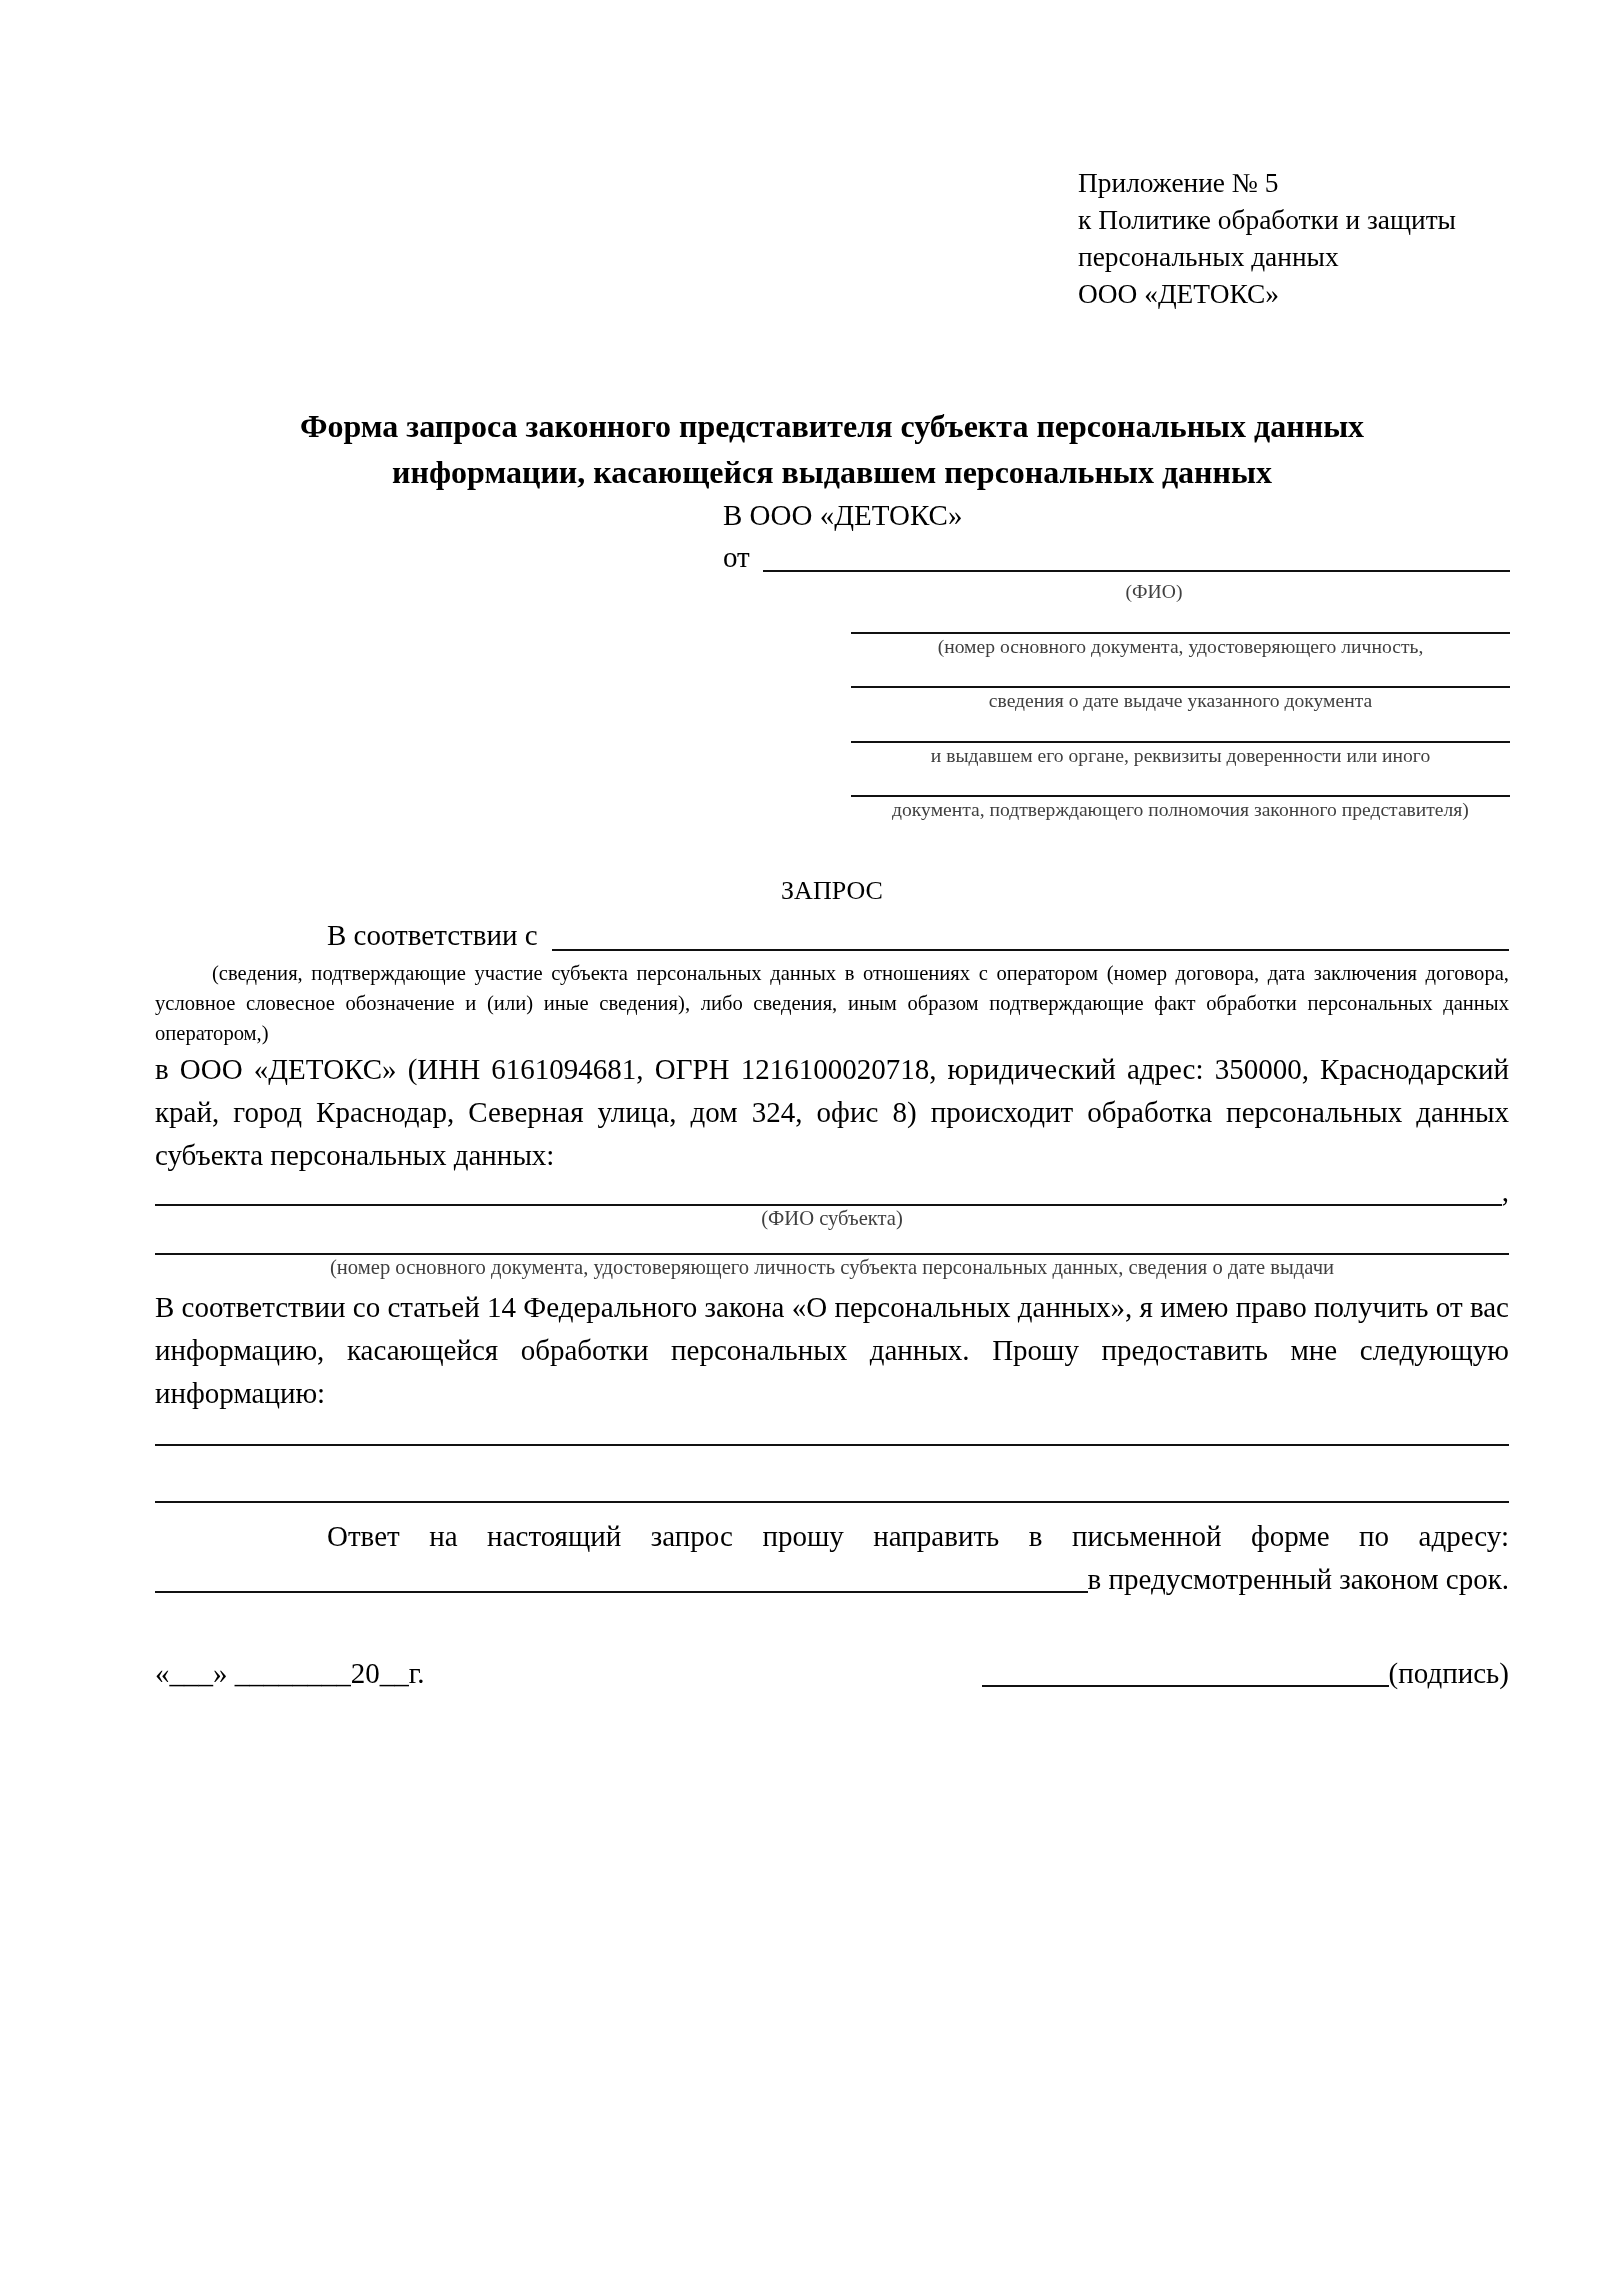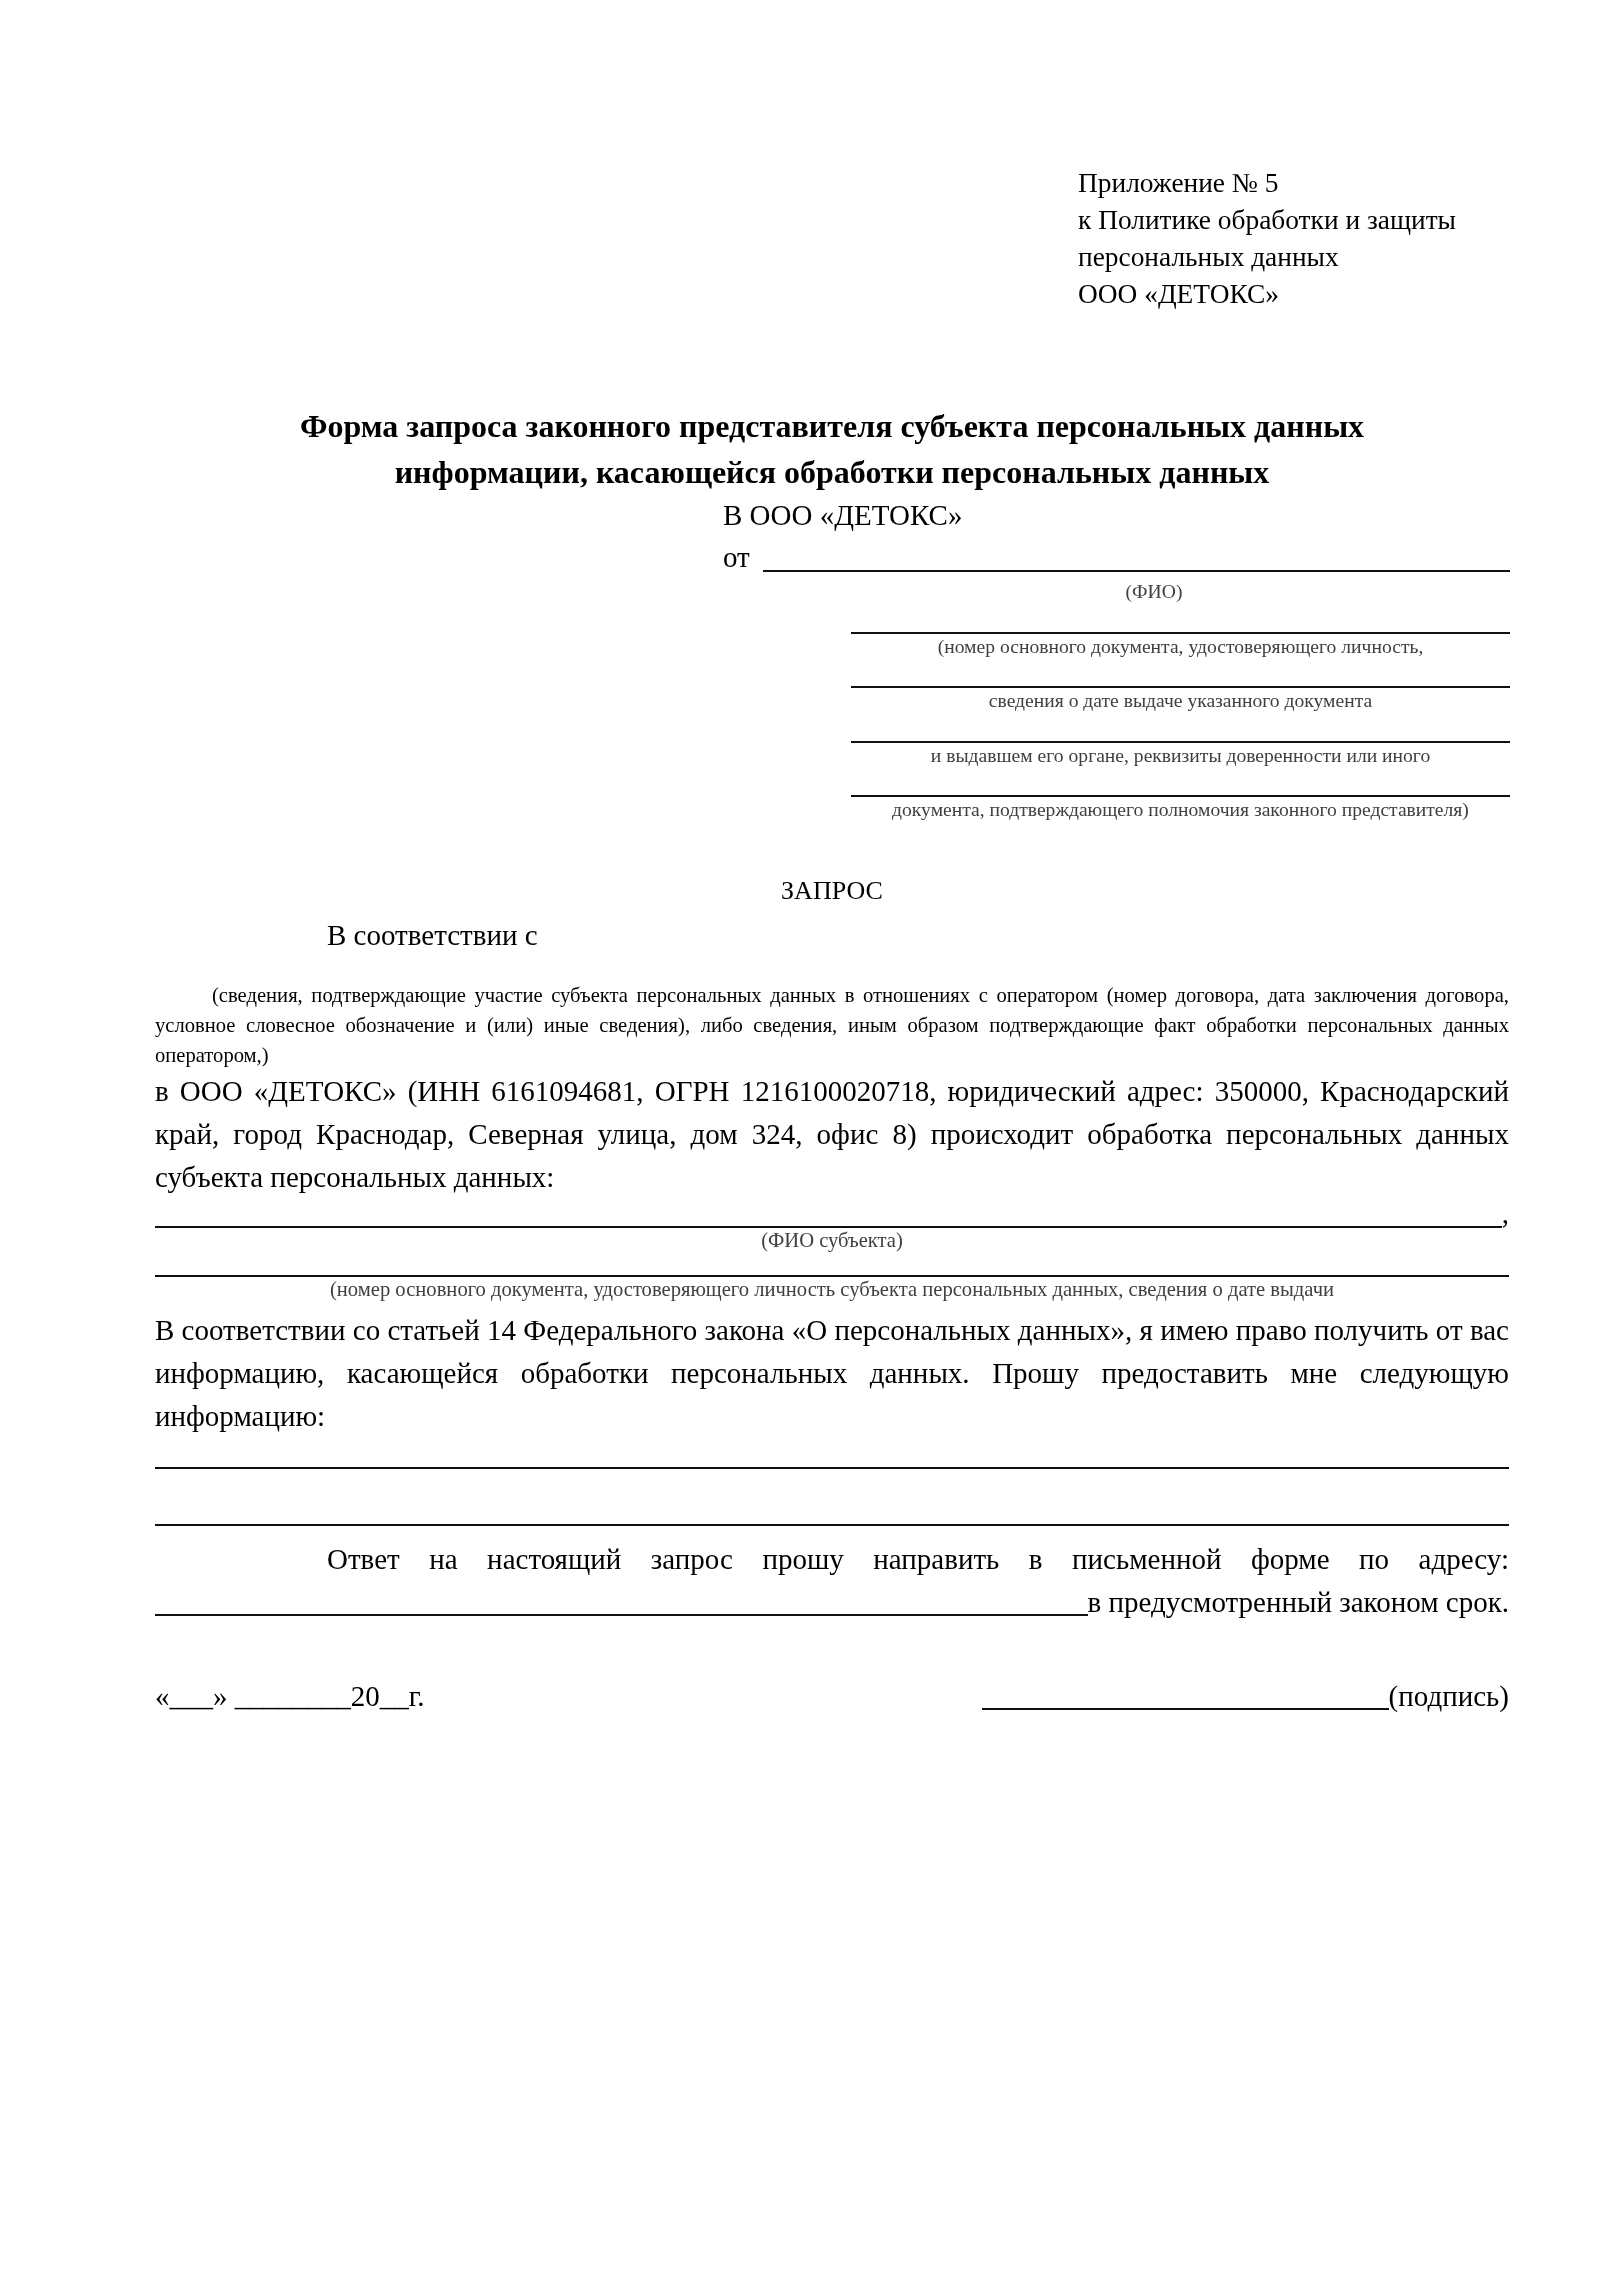--- a/index.html
+++ b/index.html
@@ -29,21 +29,21 @@
   .wline { border-bottom: 2.9px solid #111; }
   .grow { flex: 1 1 auto; align-self: flex-end; margin-bottom: 6.9px; }
   .caption { font-size: 19.6px; line-height: 25.5px; text-align: center; color: #404040; }
   .fio-caption { margin-left: 88px; width: 686px; }
   .field { margin-left: 128px; width: 659px; }
   .field .fline { height: 29px; }
   .field .caption { width: 100%; }
 
   
   .request-heading { margin-top: 47px; text-align: center; font-size: 26px; line-height: 41px; }
-  .intro-row { margin-top: 2px; display: flex; gap: 14px; padding-left: 172px; font-size: 29px; line-height: 45px; flex-direction: column; }
+  .intro-row { margin-top: 2px; display: flex; gap: 14px; padding-left: 172px; font-size: 29px; line-height: 45px; }
   .note { font-size: 20.6px; line-height: 30px; text-align: justify; text-indent: 57px; }
   .para { font-size: 29px; line-height: 43px; text-align: justify; }
   .sfield { width: 100%; }
   .sfield .caption { font-size: 20.6px; }
   .line-row { display: flex; font-size: 29px; line-height: 29px; }
   .sf1 .fline { height: 9.8px; }
   .sf2 .fline { height: 23.5px; }
   .sf3 .fline { height: 21.6px; }
   .suffix { align-self: flex-end; }
   .law { margin-top: 5.9px; }
@@ -67,21 +67,21 @@
 
   <div class="header-block">
     <div>Приложение № 5</div>
     <div>к Политике обработки и защиты</div>
     <div>персональных данных</div>
     <div>ООО «ДЕТОКС»</div>
   </div>
 
   <div class="title">
     <div>Форма запроса законного представителя субъекта персональных данных</div>
-    <div>информации, касающейся обработки персональных данных</div>
+    <div>информации, касающейся выдавшем персональных данных</div>
   </div>
 
   <div class="addressee">
     <div class="to">В ООО «ДЕТОКС»</div>
     <div class="from-row">
       <span>от</span>
       <span class="wline grow"></span>
     </div>
     <div class="caption fio-caption">(ФИО)</div>
 

